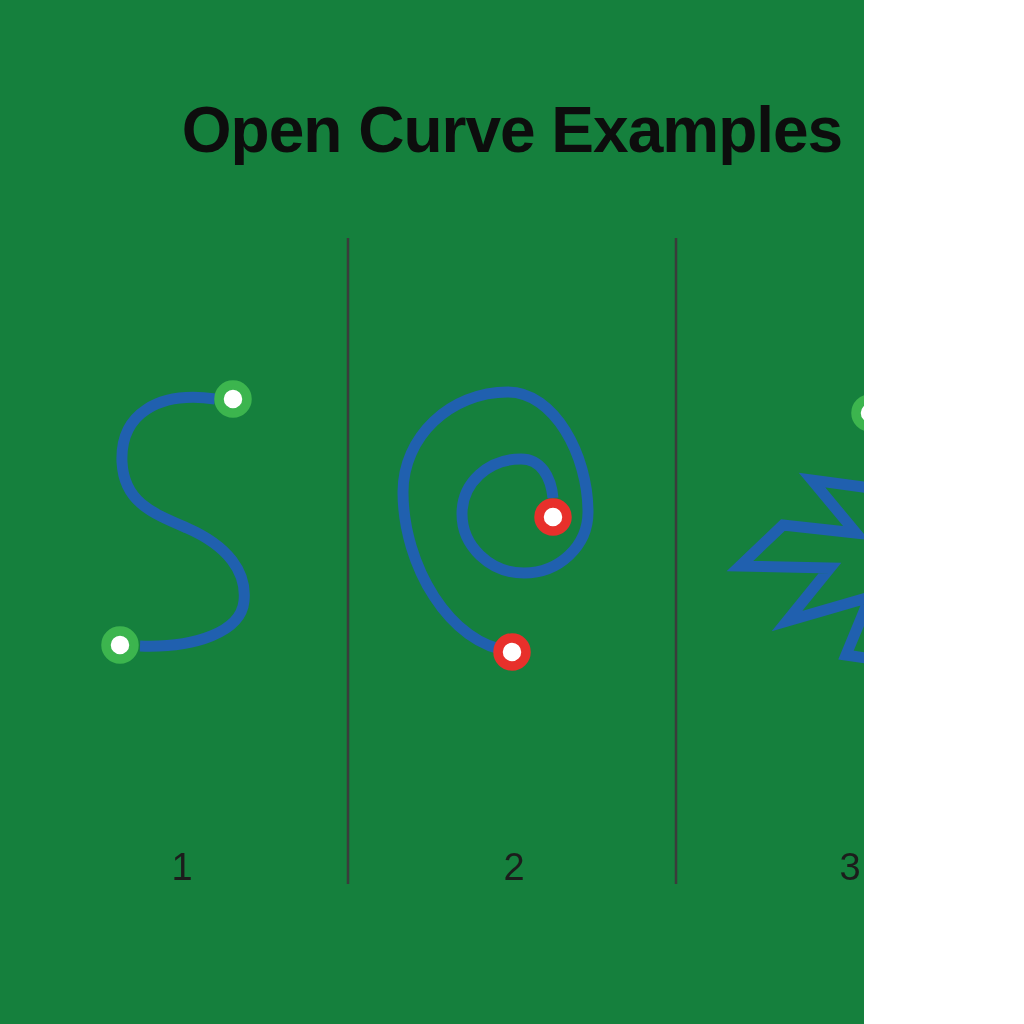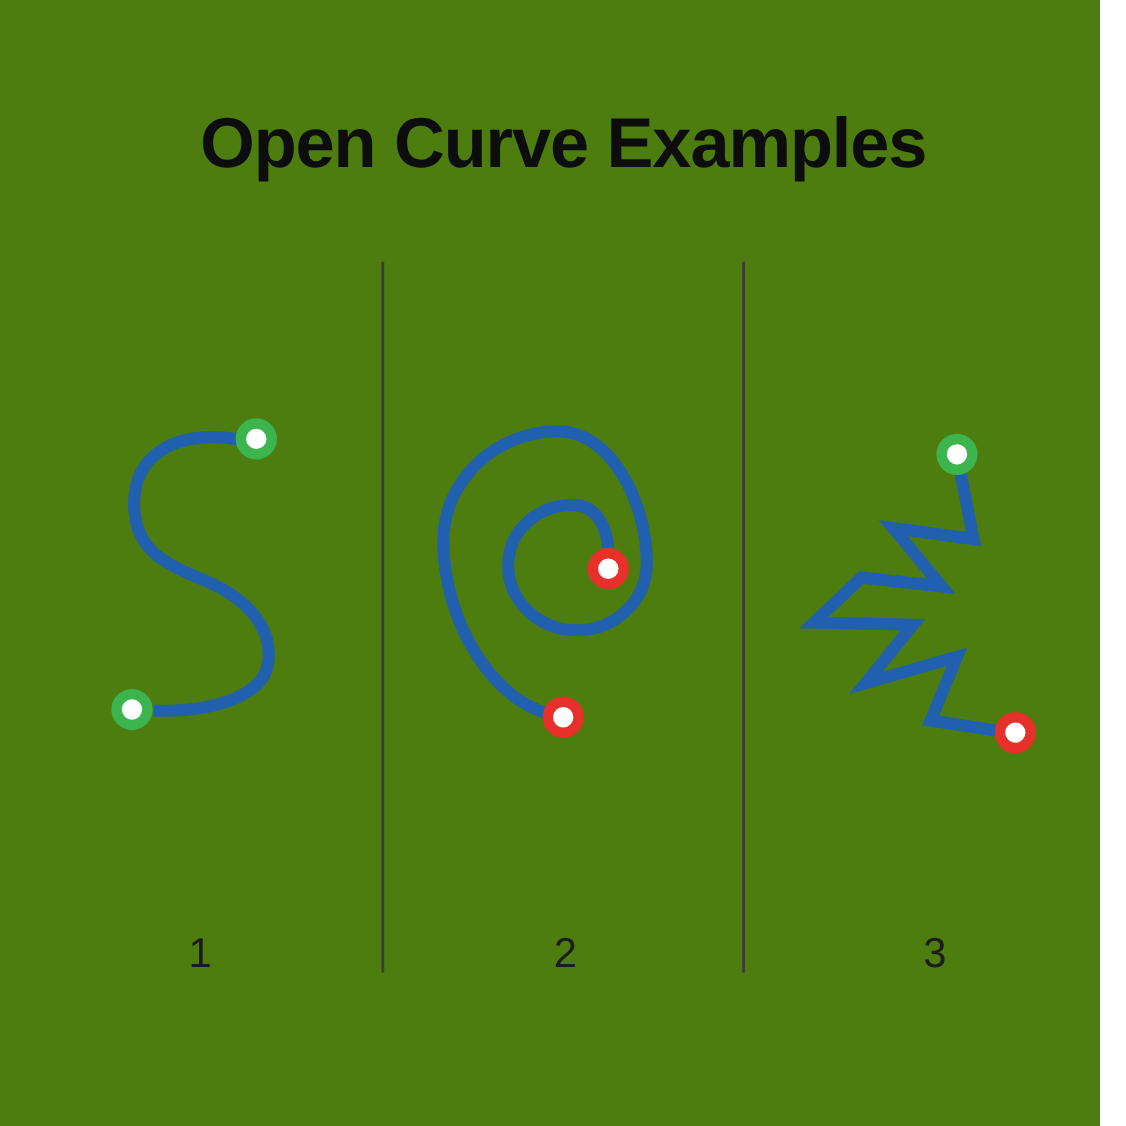--- a/index.html
+++ b/index.html
@@ -3,23 +3,23 @@
 <meta charset="utf-8">
 <style>
   html, body {
     margin: 0;
     padding: 0;
     background: #ffffff;
     font-family: "Liberation Sans", sans-serif;
   }
   .page {
     position: relative;
-    width: 1000px;
+    width: 864px;
     height: 1024px;
-    background: #4d7c0f;
+    background: #15803d;
     overflow: hidden;
     text-decoration: underline;
   }
   .title {
     position: absolute;
     top: 93px;
     left: 0;
     width: 1024px;
     text-align: center;
     font-size: 64px;

